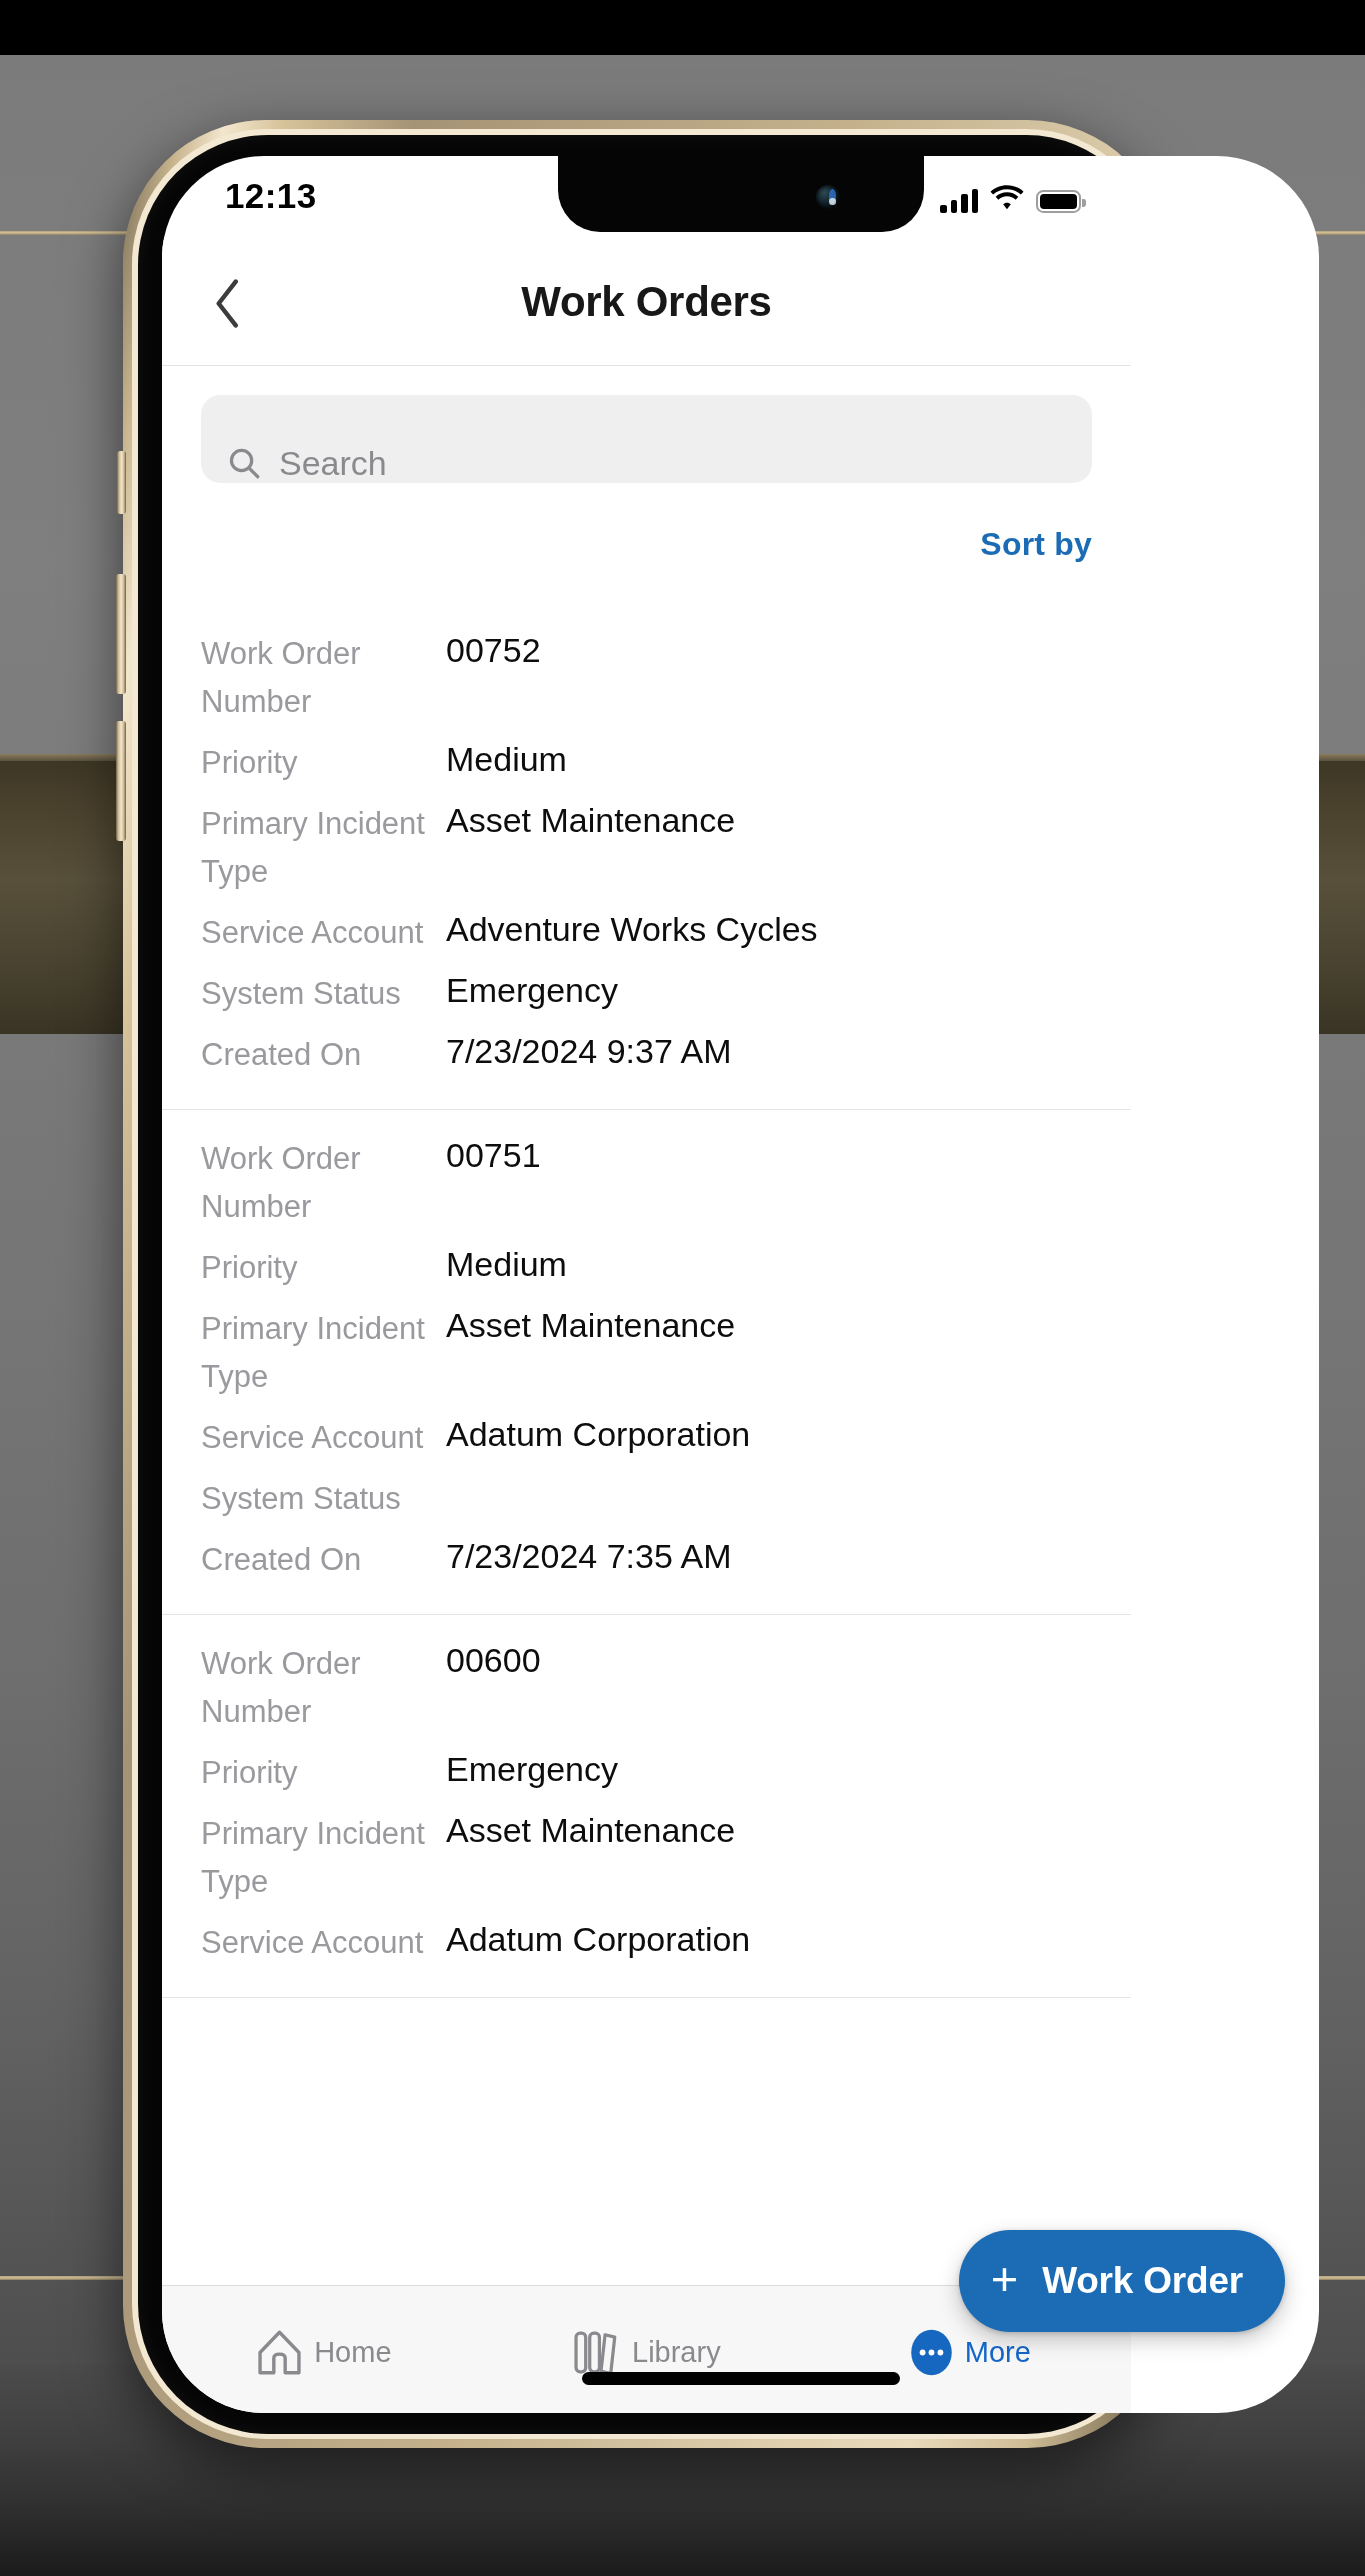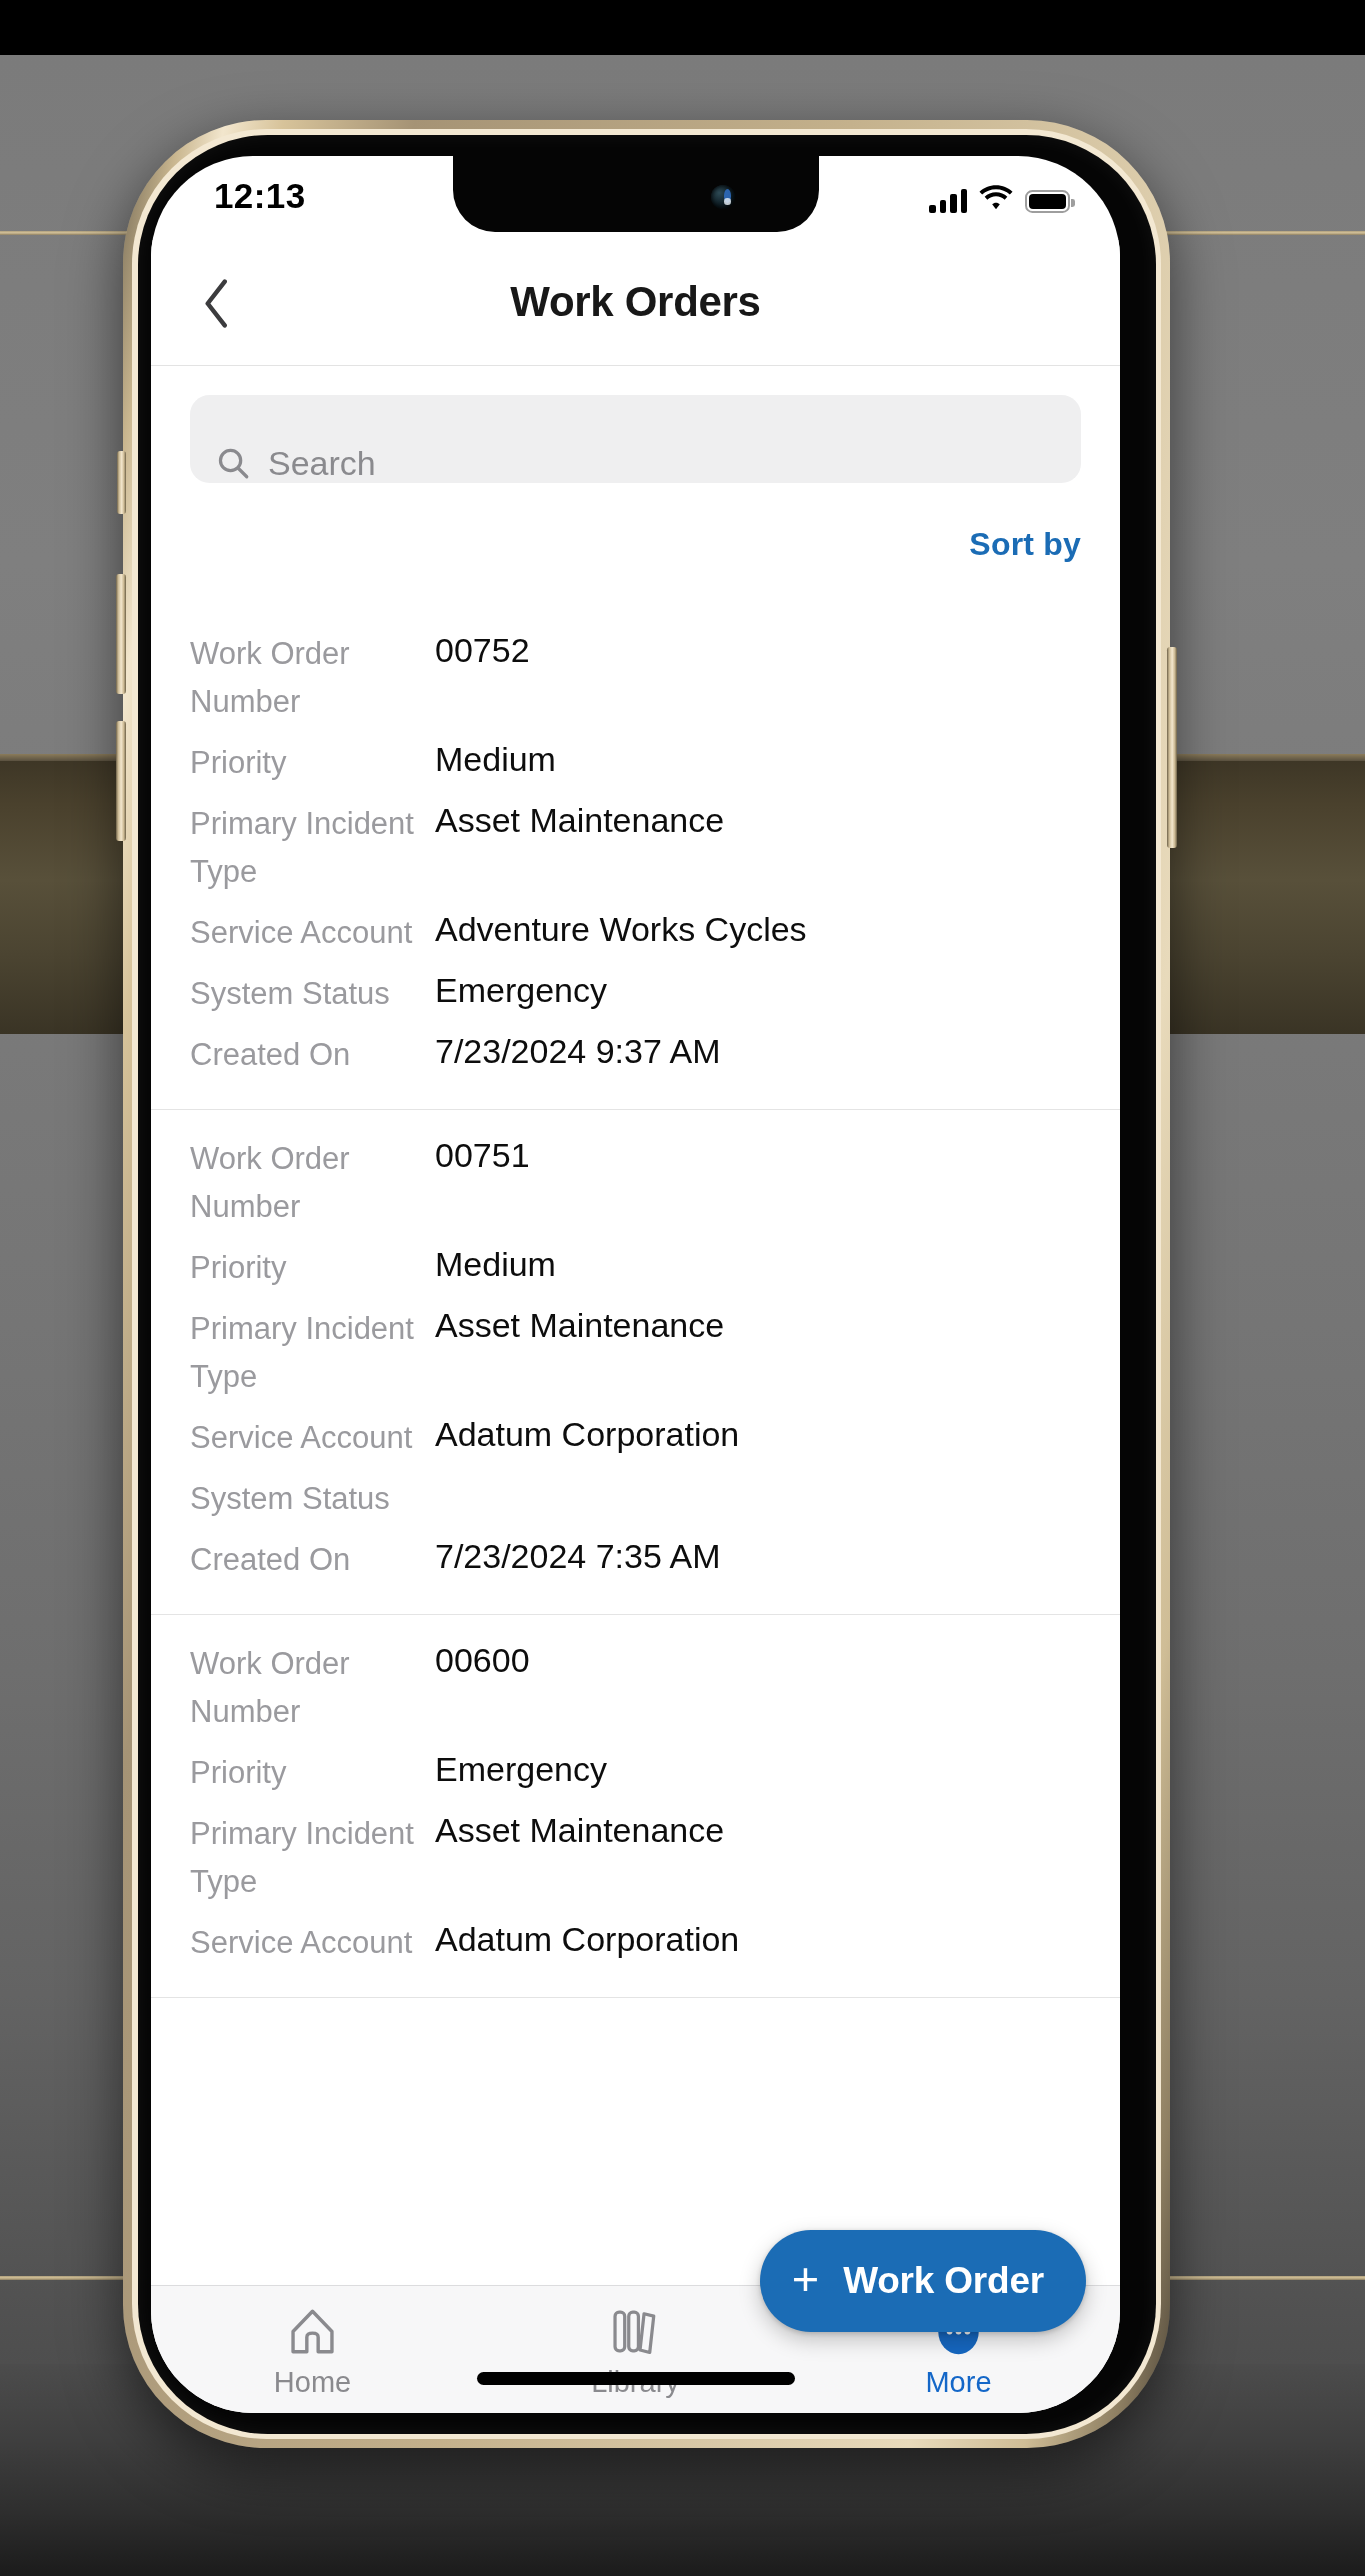--- a/index.html
+++ b/index.html
@@ -79,22 +79,22 @@
     background: #f3e8d2;
   }
   .phone-bezel {
     position: absolute; left: 14.6px; top: 14.6px;
     width: 1018px; height: 2299px;
     border-radius: 130px;
     background: #050505;
     box-shadow: inset 0 0 21px rgba(255,255,255,.06);
   }
   .screen {
-    position: absolute; left: 28px; top: 36px;
-    width: 969px; height: 2257px;
+    position: absolute; left: 39px; top: 36px;
+    width: 1157px; height: 2257px;
     border-radius: 102px;
     background: #ffffff;
     overflow: hidden;
   }
 
   
   .btn-side {
     position: absolute;
     background: linear-gradient(to right, #6d6149 0%, #cbb993 22%, #f3e7ce 52%, #cbb892 78%, #6b6047 100%);
     border-radius: 3.2px;
@@ -231,21 +231,21 @@
   .fab-label { font-size: 37px; font-weight: bold; letter-spacing: -0.2px; }
 
   
   .tabbar {
     position: absolute; left: 0; bottom: 0; width: 969px; height: 128px;
     background: #f7f7f8;
     border-top: 1.6px solid #dcdcde;
     display: flex; z-index: 20;
   }
   .tab {
-    flex: 1 1 0; display: flex; flex-direction: column;
+    flex: 1 1 0; display: flex; flex-direction: row;
     align-items: center; justify-content: center; gap: 9.7px;
     cursor: pointer; padding-top: 6.5px;
   }
   .tab-ico { height: 50px; display: flex; align-items: center; justify-content: center; }
   .tab-label { font-size: 29px; color: #8a8a8e; }
   .tab.active .tab-label { color: #1467C8; }
 
   .home-indicator {
     position: absolute; left: 50%; bottom: 27.6px; transform: translateX(-50%);
     width: 318px; height: 13.8px; border-radius: 7.3px; background: #000;

